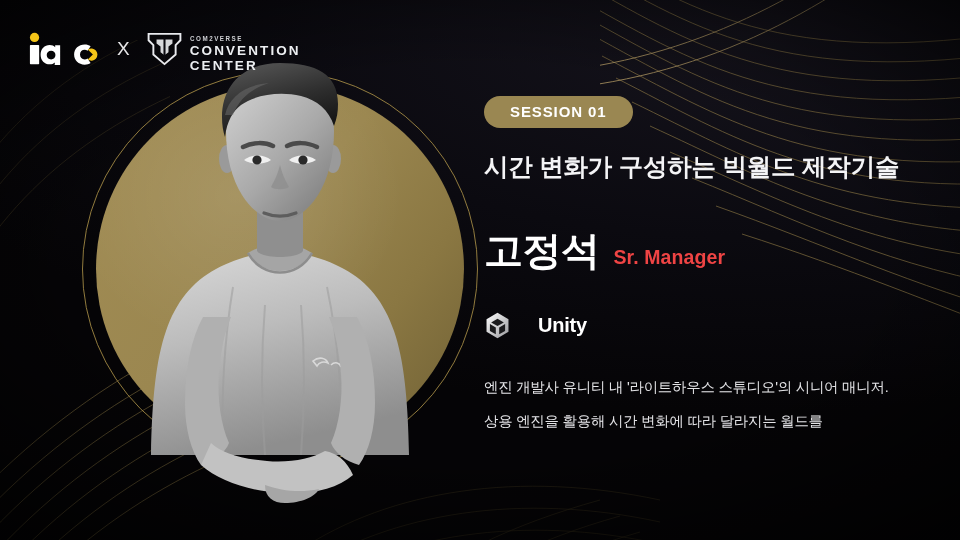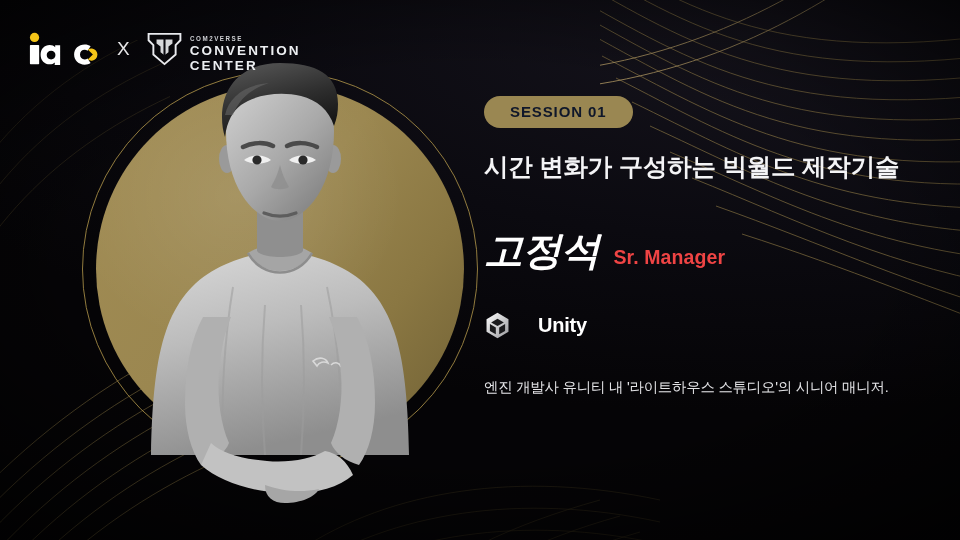--- a/index.html
+++ b/index.html
@@ -128,21 +128,21 @@
   .content {
     position: absolute;
     left: 484px;
     top: 96px;
     width: 440px;
     z-index: 6;
   }
   .session-badge {
     display: inline-block;
     background: #9a8752;
-    color: #0f172a;
+    color: #ffffff;
     font-size: 15px;
     font-weight: 700;
     letter-spacing: .9px;
     padding: 8px 26px 9px;
     border-radius: 19px;
     line-height: 1;
   }
   .session-title {
     margin-top: 24px;
     color: #f4f4f6;
@@ -157,21 +157,20 @@
     display: flex;
     align-items: baseline;
     gap: 14px;
   }
   .speaker-name {
     color: #ffffff;
     font-size: 39px;
     font-weight: 700;
     letter-spacing: -.5px;
     line-height: 1;
-    font-style: italic;
   }
   .speaker-role {
     color: #ef4444;
     font-size: 19.5px;
     font-weight: 700;
     letter-spacing: .1px;
     line-height: 1;
   }
   .company-row {
     margin-top: 42px;
@@ -417,16 +416,17 @@
         <path d="M16 1 L29 8.5 V23.5 L16 31 L3 23.5 V8.5 Z" fill="url(#uCube)"></path>
         <path d="M16 8 L23.5 12.3 L16 16.6 L8.5 12.3 Z" fill="#1b1b1d"></path>
         <path d="M7 14.2 L14 18.3 V26.5 L7 22.4 Z" fill="#1b1b1d"></path>
         <path d="M25 14.2 L18 18.3 V26.5 L25 22.4 Z" fill="#1b1b1d"></path>
       </svg>
       <span class="company-name">Unity</span>
     </div>
 
     <div class="bio">
       <div class="bio-line">엔진 개발사 유니티 내 '라이트하우스 스튜디오'의 시니어 매니저.</div>
+      <div class="bio-line">상용 엔진을 활용해 시간 변화에 따라 달라지는 월드를</div>
     </div>
   </div>
 
 </div>
 
 </body></html>

